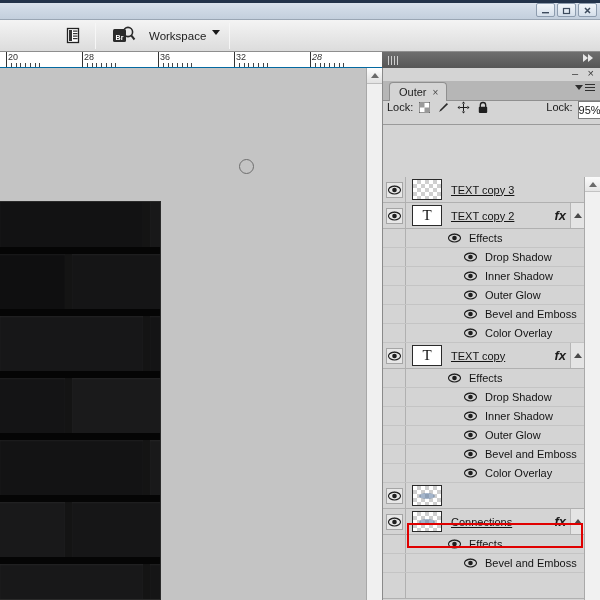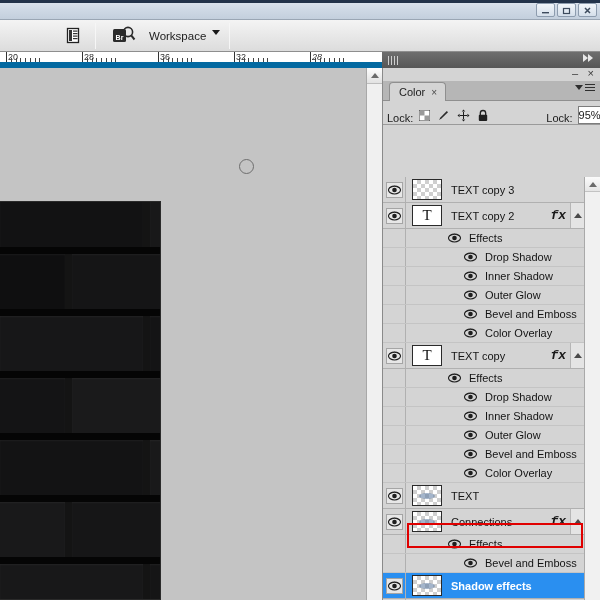--- a/index.html
+++ b/index.html
@@ -58,21 +58,21 @@
   }
   .caret-down {
     width: 0; height: 0;
     border-left: 4.5px solid transparent; border-right: 4.5px solid transparent;
     border-top: 5px solid #1a1a1a;
   }
 
   
   .ruler-h {
     position: absolute; left: 0; top: 52px; width: 456px; height: 16px;
-    background: #ffffff; border-bottom: 6px solid #0369a1;
+    background: #ffffff; border-bottom: 1px solid #0369a1;
     overflow: hidden;
   }
   .rtick { position: absolute; bottom: 0; width: 1px; background: #444; }
   .rtick.major { height: 15px; background: #333; }
   .rtick.minor { height: 4px; }
   .rlabel {
     position: absolute; top: 0px; font-size: 9px; color: #333;
     font-family: "Liberation Sans", sans-serif; line-height: 10px;
   }
 
@@ -216,21 +216,21 @@
     border-top: 3.5px solid transparent; border-bottom: 3.5px solid transparent;
     border-left: 5px solid #6f7e92;
   }
   .redbox {
     position: absolute; border: 2px solid #e00000; pointer-events: none;
   }
 
   
   .row-lock {
     position: relative; height: 24px; background: #d4d4d4;
-    display: flex; align-items: flex-end; padding: 0 4px;
+    display: flex; align-items: flex-start; padding: 0 4px;
     border-bottom: 1px solid #9a9a9a;
   }
   .lock-icons { display: flex; align-items: center; gap: 7px; margin-left: 6px; }
 
   
   .layers-list {
     position: absolute; left: 0; top: 0; width: 201px; bottom: 0;
     background: #d4d4d4; overflow: hidden;
   }
   .layers-wrap {
@@ -281,26 +281,26 @@
   .thumb .tglyph {
     font-family: "Liberation Serif", serif;
     font-size: 15px; color: #111; line-height: 1;
   }
   .thumb .blob {
     width: 16px; height: 6px; border-radius: 50%;
     background: rgba(90,120,160,0.55);
   }
   .lname {
     margin-left: 9px; font-size: 11px; color: #141414;
-    flex: 1; white-space: nowrap; overflow: hidden;
+    flex: 1; white-space: nowrap; overflow: hidden; text-decoration: underline;
   }
   .lrow.selected { background: #2a8ff0; }
   .lrow.selected .lname { color: #ffffff; font-weight: bold; }
   .fx {
-    font-family: Liberation Mono, monospace;
+    font-family: Liberation Sans, sans-serif;
     font-style: italic; font-weight: bold;
     font-size: 13px; color: #1a1a1a;
     margin-right: 4px;
   }
   .collapse-cell {
     width: 14px; height: 100%;
     border-left: 1px solid #b6b6b6;
     background: #e4e4e4;
     display: flex; align-items: center; justify-content: center;
   }
@@ -470,21 +470,21 @@
 
   <div class="panel">
 
     <div class="panel-topbar">
       <span class="panel-min">–</span>
       <span class="panel-close">×</span>
     </div>
 
     <div class="tabrow">
       <div class="tab">
-        <span>Color</span>
+        <span>Outer</span>
         <span class="tab-x">×</span>
       </div>
       <div class="panel-menu">
         <span class="pm-tri"></span>
         <span class="pm-lines">
             <i></i>
             <i></i>
             <i></i>
           </span>
       </div>
@@ -728,21 +728,20 @@
                 <svg width="13" height="10" viewBox="0 0 13 10">
                   <ellipse cx="6.5" cy="5" rx="6" ry="4" fill="none" stroke="#1e1e1e" stroke-width="1.1"></ellipse>
                   <circle cx="6.5" cy="5" r="2.3" fill="#1e1e1e"></circle>
                   <path d="M1.2 3.2 Q6.5 -0.6 11.8 3.2" fill="none" stroke="#1e1e1e" stroke-width="0.9"></path>
                 </svg>
               </span>
             </div>
             <div class="thumb checker">
               <span class="blob"></span>
             </div>
-            <div class="lname">TEXT</div>
           </div>
           <div class="lrow">
             <div class="eyecell">
               <span class="eyebox">
                 <svg width="13" height="10" viewBox="0 0 13 10">
                   <ellipse cx="6.5" cy="5" rx="6" ry="4" fill="none" stroke="#1e1e1e" stroke-width="1.1"></ellipse>
                   <circle cx="6.5" cy="5" r="2.3" fill="#1e1e1e"></circle>
                   <path d="M1.2 3.2 Q6.5 -0.6 11.8 3.2" fill="none" stroke="#1e1e1e" stroke-width="0.9"></path>
                 </svg>
               </span>
@@ -773,35 +772,20 @@
             <span class="sub-indent-2"></span>
             <span class="sub-eye">
               <svg width="13" height="10" viewBox="0 0 13 10">
                 <ellipse cx="6.5" cy="5" rx="6" ry="4" fill="none" stroke="#1e1e1e" stroke-width="1.1"></ellipse>
                 <circle cx="6.5" cy="5" r="2.3" fill="#1e1e1e"></circle>
                 <path d="M1.2 3.2 Q6.5 -0.6 11.8 3.2" fill="none" stroke="#1e1e1e" stroke-width="0.9"></path>
               </svg>
             </span>
             <span class="sub-name">Bevel and Emboss</span>
           </div>
-          <div class="lrow selected">
-            <div class="eyecell">
-              <span class="eyebox">
-                <svg width="13" height="10" viewBox="0 0 13 10">
-                  <ellipse cx="6.5" cy="5" rx="6" ry="4" fill="none" stroke="#1e1e1e" stroke-width="1.1"></ellipse>
-                  <circle cx="6.5" cy="5" r="2.3" fill="#1e1e1e"></circle>
-                  <path d="M1.2 3.2 Q6.5 -0.6 11.8 3.2" fill="none" stroke="#1e1e1e" stroke-width="0.9"></path>
-                </svg>
-              </span>
-            </div>
-            <div class="thumb checker">
-              <span class="blob"></span>
-            </div>
-            <div class="lname">Shadow effects</div>
-          </div>
           <div class="lrow">
             <div class="eyecell"></div>
           </div>
         </div>
       <div class="vscroll-panel">
         <div class="sb-arrow-top">
           <span class="tri-up"></span>
         </div>
       </div>
       <div class="redbox" style="left:24px; top:346px; width:176px; height:25px;"></div>

